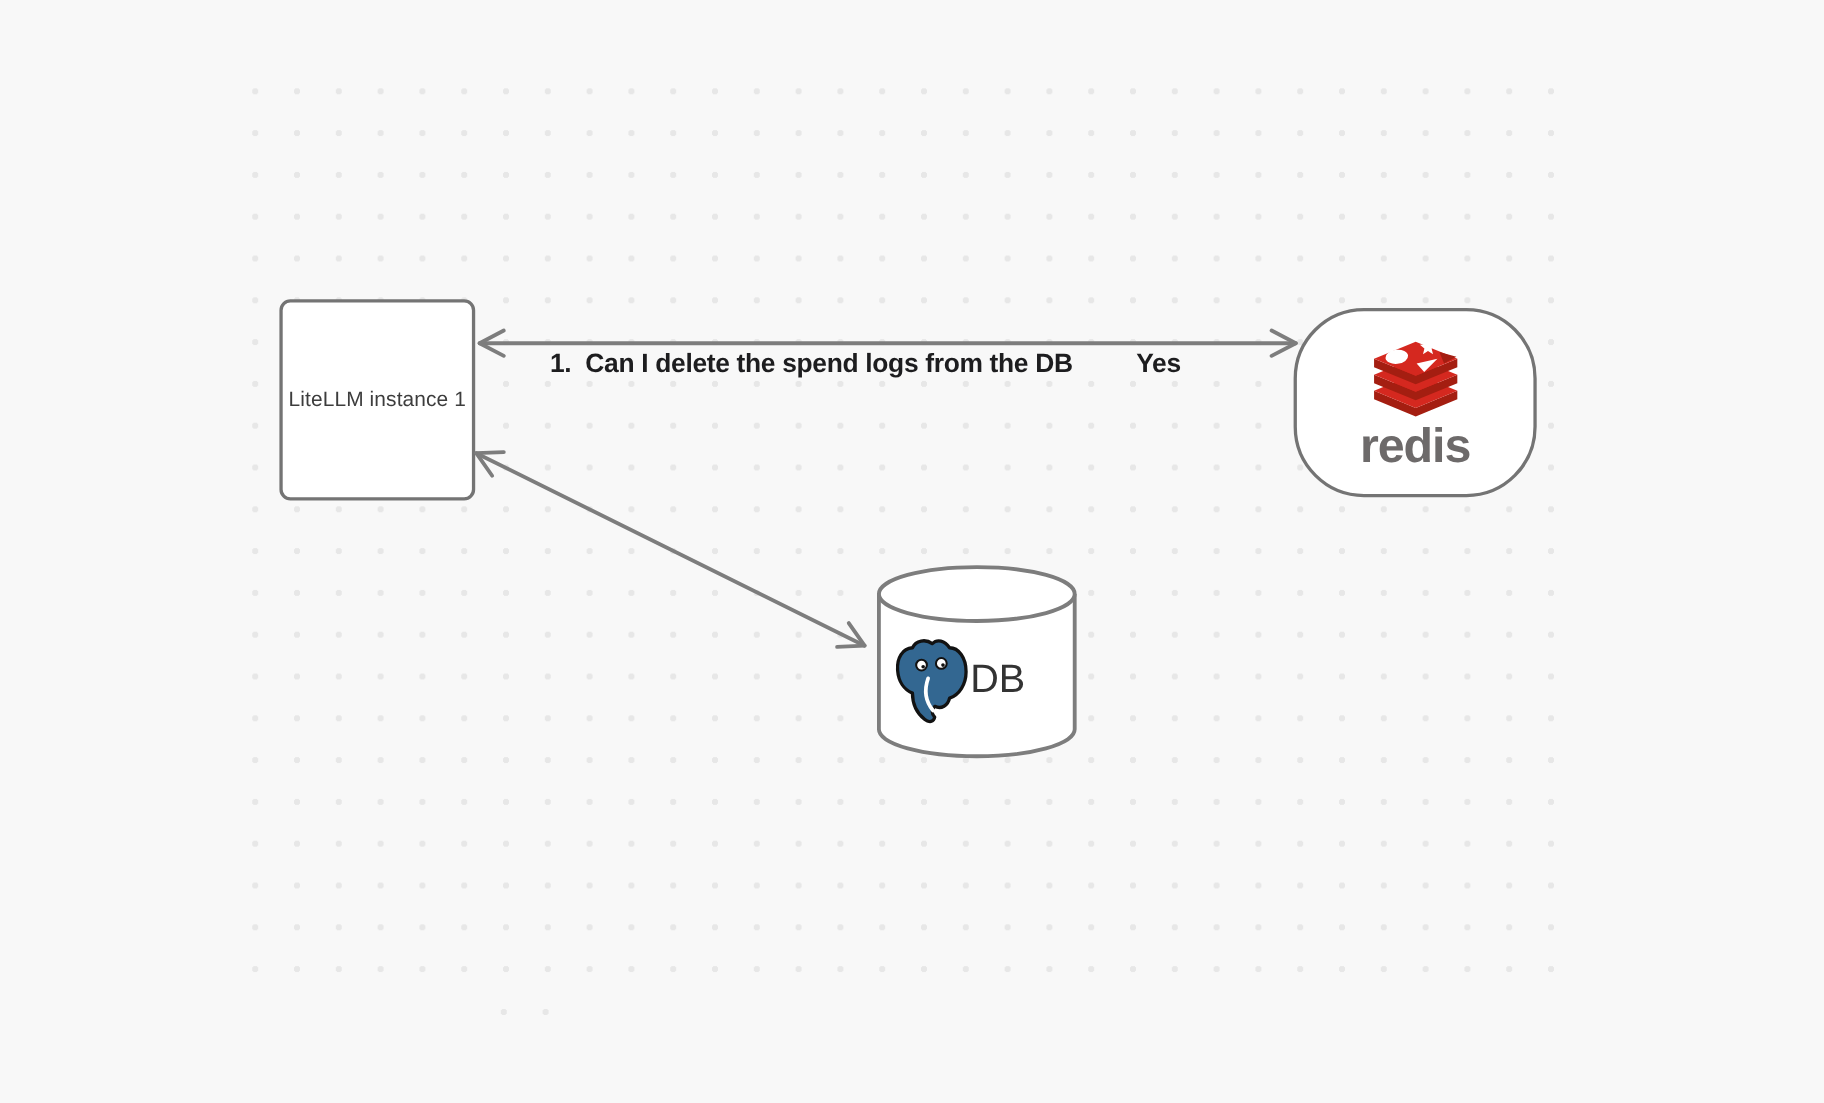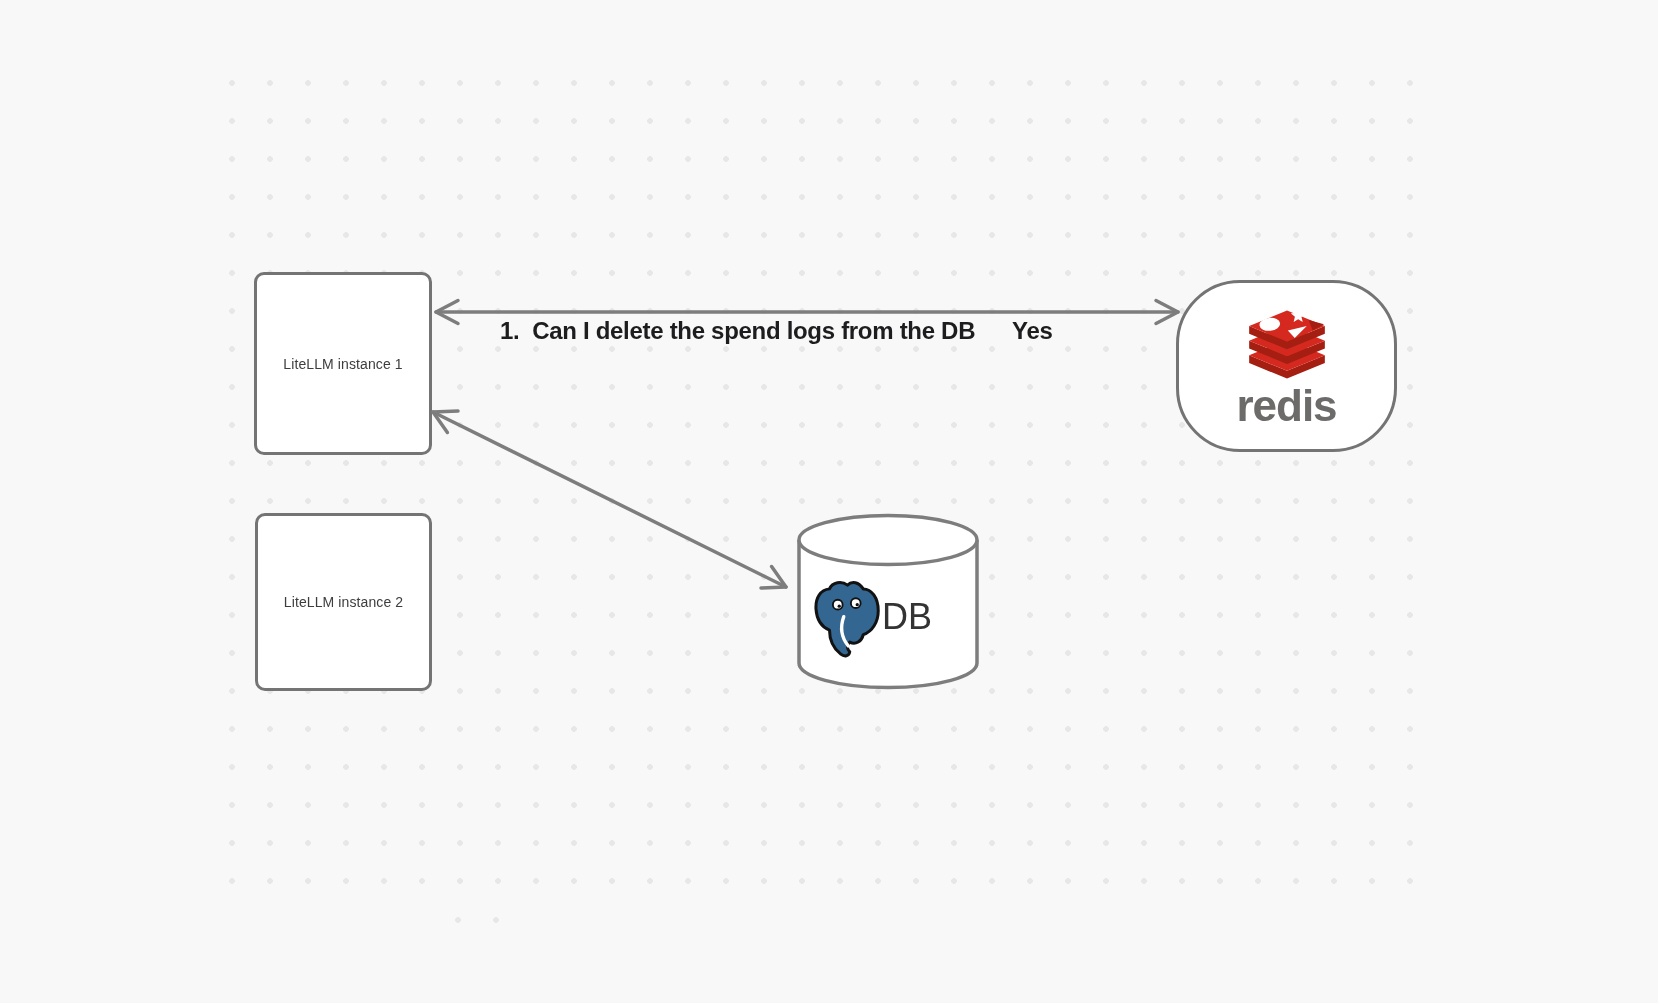--- a/index.html
+++ b/index.html
@@ -23,21 +23,21 @@
 
   .node.box{
     position:absolute;
     background:#ffffff;
     border:3.5px solid #747474;
     border-radius:10px;
     display:flex;align-items:center;justify-content:center;
     box-sizing:border-box;
   }
   .box-label{
-    font-size:14px;
+    font-size:19px;
     color:#3d3d3d;
     letter-spacing:0.1px;
     white-space:pre;
   }
   #instance1{left:254px;top:272px;width:178px;height:183px;}
   #instance2{left:255px;top:513px;width:177px;height:178px;}
   #instance3{left:255px;top:756px;width:177px;height:177px;}
 
   .node.redis{
     position:absolute;
@@ -63,36 +63,33 @@
   }
 
   .edge-label{
     position:absolute;
     font-size:24px;font-weight:bold;color:#1d1d1f;
     letter-spacing:-0.3px;line-height:28px;
     white-space:pre;
     margin-top:36px;
   }
   #edge-label-1{left:500px;top:281px;}
-  #edge-label-yes{left:1012px;top:281px;}
+  #edge-label-yes{left:1033px;top:281px;}
   #edge-label-2{left:575px;top:459px;}
 </style>
 </head>
 <body>
 
 <div class="canvas">
 
   <div class="dot-grid main"></div>
   <div class="dot-grid stray"></div>
 
   <div class="node box" id="instance1">
     <span class="box-label">LiteLLM instance 1</span>
-  </div>
-  <div class="node box" id="instance2">
-    <span class="box-label">LiteLLM instance 2</span>
   </div>
 
   <div class="node db">
     <svg class="cyl" width="190" height="185" viewBox="0 0 190 185">
       <path d="M6,30 L6,153 A89,24.5 0 0 0 184,153 L184,30" fill="#ffffff" stroke="#7d7d7d" stroke-width="3.5"></path>
       <ellipse cx="95" cy="30" rx="89" ry="24.5" fill="#ffffff" stroke="#7d7d7d" stroke-width="3.5"></ellipse>
     </svg>
     <svg class="elephant" width="75" height="79" viewBox="0 0 100 105">
       <path d="M50,8 C42,2 30,4 26,13 C14,14 7,25 8,40 C9,54 16,64 26,68
                C26,80 31,92 41,100 C46,104 52,103 53,97 C49,93 49,88 53,84

